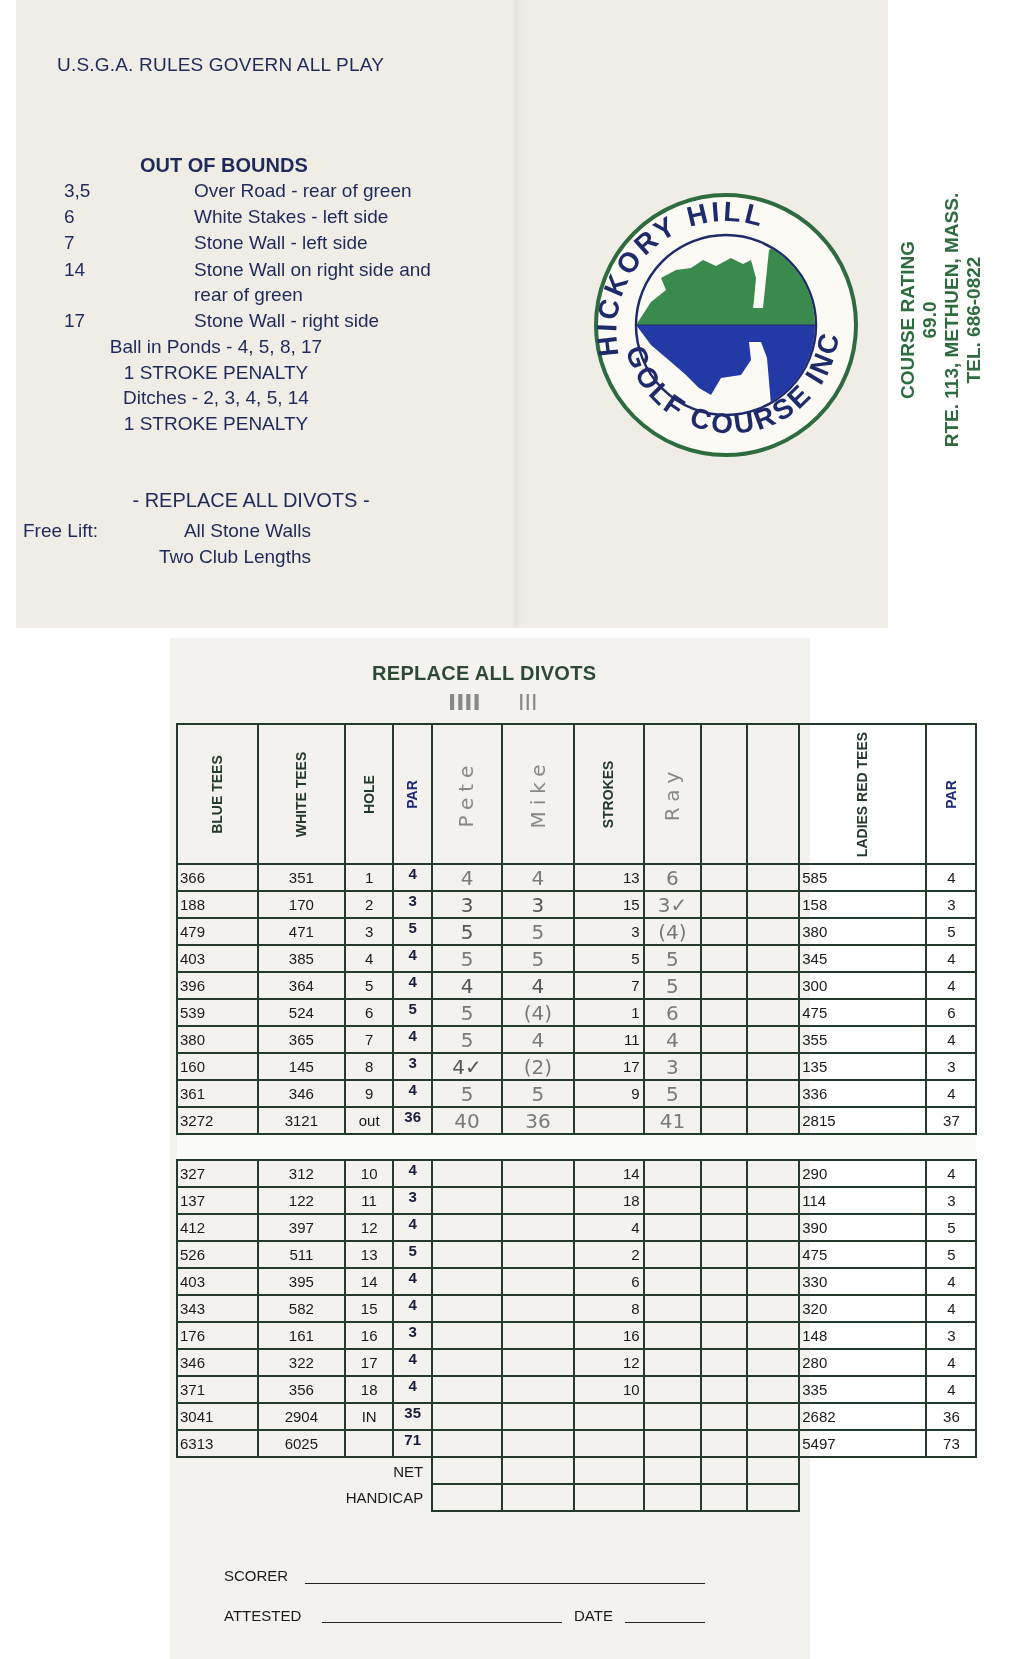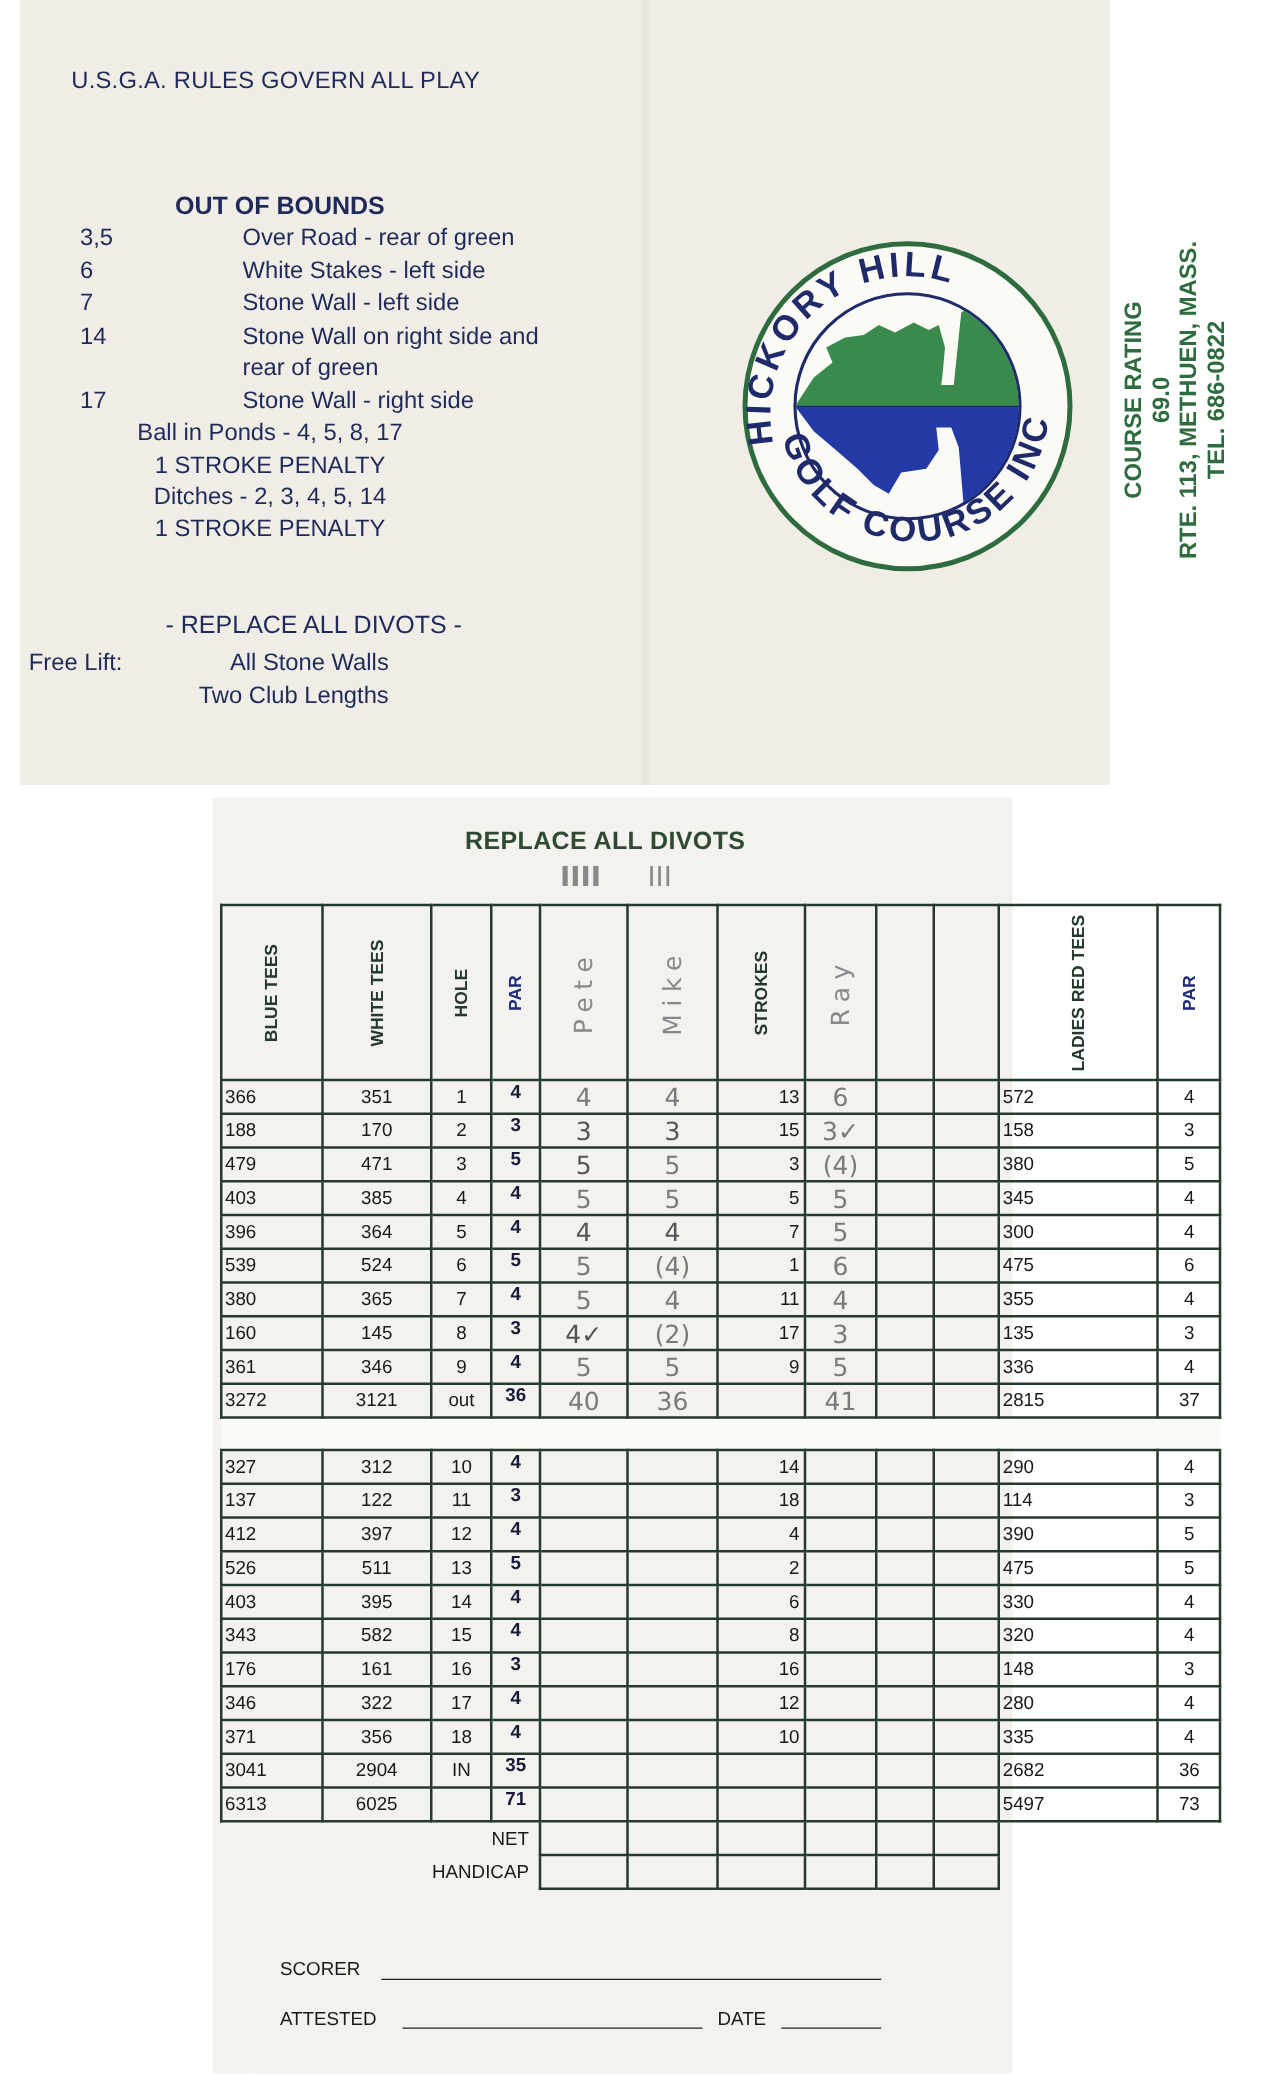--- a/index.html
+++ b/index.html
@@ -175,21 +175,21 @@
     <td class="left-num">366</td>
         <td>351</td>
         <td>1</td>
         <td class="par-cell">4</td>
     <td class="hand">4</td>
         <td class="hand">4</td>
         <td class="right-num">13</td>
         <td class="hand">6</td>
     <td></td>
         <td></td>
-        <td class="left-num">572</td>
+        <td class="left-num">585</td>
         <td>4</td>
   </tr>
   <tr>
     <td class="left-num">188</td>
         <td>170</td>
         <td>2</td>
         <td class="par-cell">3</td>
     <td class="hand dark">3</td>
         <td class="hand dark">3</td>
         <td class="right-num">15</td>

